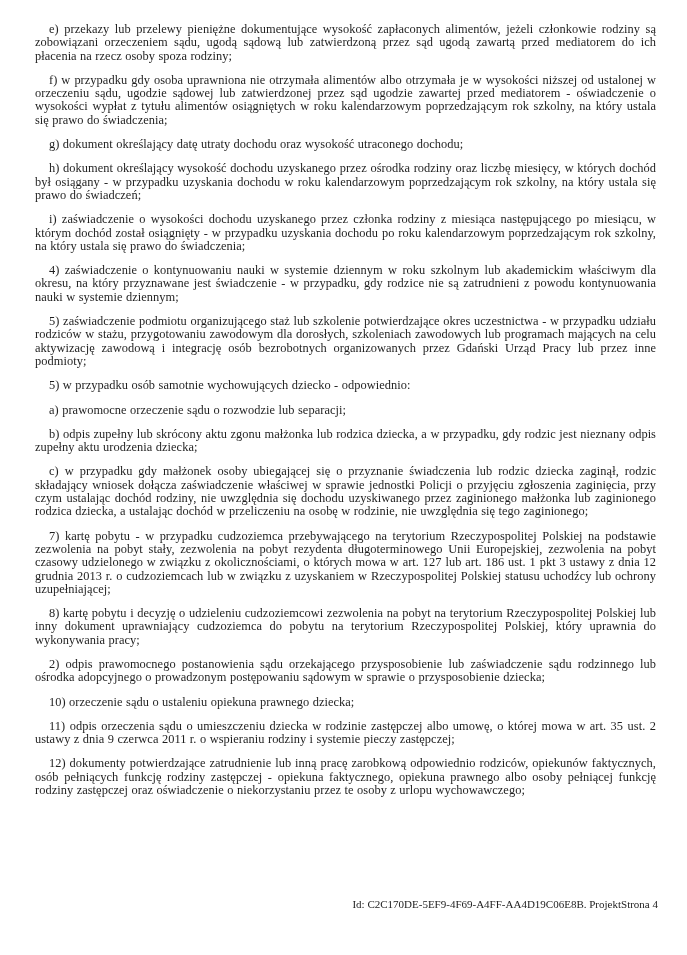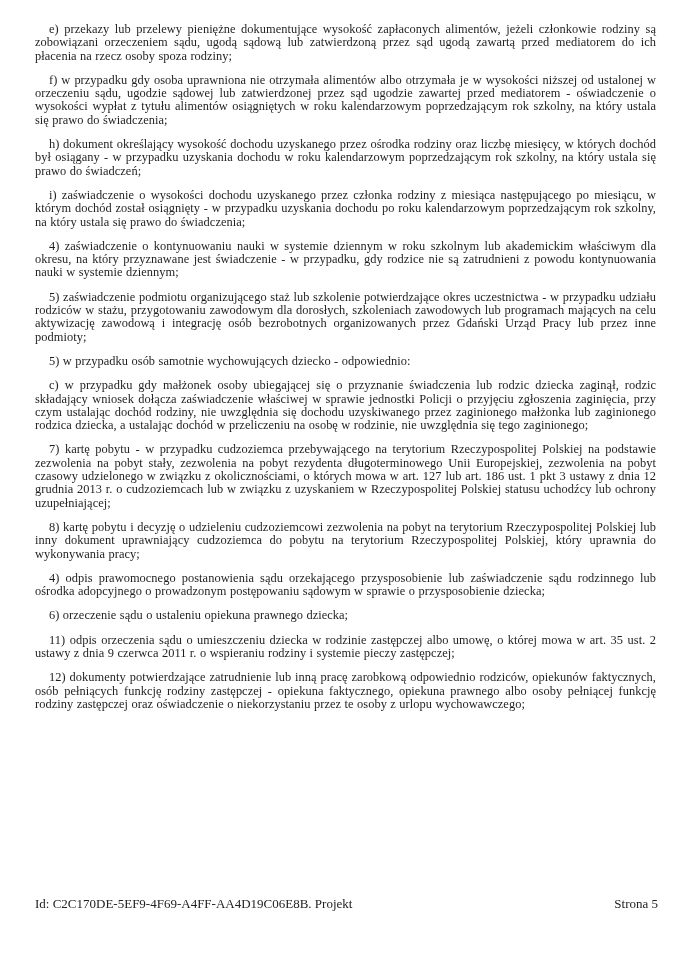--- a/index.html
+++ b/index.html
@@ -30,47 +30,50 @@
     text-indent: 14px;
     letter-spacing: 0.05px;
     word-spacing: 0.3px;
   }
   .footer {
     position: absolute;
     left: 35px;
     right: 29px;
     top: 898px;
     display: flex;
-    justify-content: space-between;
+    justify-content: flex-end;
     align-items: baseline;
-    font-size: 13px;
+    font-size: 11px;
     line-height: 12px;
     color: #222222;
   }
   .footer .footer-left  { text-align: left; }
   .footer .footer-right { text-align: right; }
 </style>
 </head>
 <body>
 
 <div class="page">
   <div class="content">
     <p>e) przekazy lub przelewy pieniężne dokumentujące wysokość zapłaconych alimentów, jeżeli członkowie rodziny są zobowiązani orzeczeniem sądu, ugodą sądową lub zatwierdzoną przez sąd ugodą zawartą przed mediatorem do ich płacenia na rzecz osoby spoza rodziny;</p>
     <p>f) w przypadku gdy osoba uprawniona nie otrzymała alimentów albo otrzymała je w wysokości niższej od ustalonej w orzeczeniu sądu, ugodzie sądowej lub zatwierdzonej przez sąd ugodzie zawartej przed mediatorem - oświadczenie o wysokości wypłat z tytułu alimentów osiągniętych w roku kalendarzowym poprzedzającym rok szkolny, na który ustala się prawo do świadczenia;</p>
+    <p>g) dokument określający datę utraty dochodu oraz wysokość utraconego dochodu;</p>
     <p>h) dokument określający wysokość dochodu uzyskanego przez ośrodka rodziny oraz liczbę miesięcy, w których dochód był osiągany - w przypadku uzyskania dochodu w roku kalendarzowym poprzedzającym rok szkolny, na który ustala się prawo do świadczeń;</p>
     <p>i) zaświadczenie o wysokości dochodu uzyskanego przez członka rodziny z miesiąca następującego po miesiącu, w którym dochód został osiągnięty - w przypadku uzyskania dochodu po roku kalendarzowym poprzedzającym rok szkolny, na który ustala się prawo do świadczenia;</p>
     <p>4) zaświadczenie o kontynuowaniu nauki w systemie dziennym w roku szkolnym lub akademickim właściwym dla okresu, na który przyznawane jest świadczenie - w przypadku, gdy rodzice nie są zatrudnieni z powodu kontynuowania nauki w systemie dziennym;</p>
     <p>5) zaświadczenie podmiotu organizującego staż lub szkolenie potwierdzające okres uczestnictwa - w przypadku udziału rodziców w stażu, przygotowaniu zawodowym dla dorosłych, szkoleniach zawodowych lub programach mających na celu aktywizację zawodową i integrację osób bezrobotnych organizowanych przez Gdański Urząd Pracy lub przez inne podmioty;</p>
     <p>5) w przypadku osób samotnie wychowujących dziecko - odpowiednio:</p>
+    <p>a) prawomocne orzeczenie sądu o rozwodzie lub separacji;</p>
+    <p>b) odpis zupełny lub skrócony aktu zgonu małżonka lub rodzica dziecka, a w przypadku, gdy rodzic jest nieznany odpis zupełny aktu urodzenia dziecka;</p>
     <p>c) w przypadku gdy małżonek osoby ubiegającej się o przyznanie świadczenia lub rodzic dziecka zaginął, rodzic składający wniosek dołącza zaświadczenie właściwej w sprawie jednostki Policji o przyjęciu zgłoszenia zaginięcia, przy czym ustalając dochód rodziny, nie uwzględnia się dochodu uzyskiwanego przez zaginionego małżonka lub zaginionego rodzica dziecka, a ustalając dochód w przeliczeniu na osobę w rodzinie, nie uwzględnia się tego zaginionego;</p>
     <p>7) kartę pobytu - w przypadku cudzoziemca przebywającego na terytorium Rzeczypospolitej Polskiej na podstawie zezwolenia na pobyt stały, zezwolenia na pobyt rezydenta długoterminowego Unii Europejskiej, zezwolenia na pobyt czasowy udzielonego w związku z okolicznościami, o których mowa w art. 127 lub art. 186 ust. 1 pkt 3 ustawy z dnia 12 grudnia 2013 r. o cudzoziemcach lub w związku z uzyskaniem w Rzeczypospolitej Polskiej statusu uchodźcy lub ochrony uzupełniającej;</p>
     <p>8) kartę pobytu i decyzję o udzieleniu cudzoziemcowi zezwolenia na pobyt na terytorium Rzeczypospolitej Polskiej lub inny dokument uprawniający cudzoziemca do pobytu na terytorium Rzeczypospolitej Polskiej, który uprawnia do wykonywania pracy;</p>
-    <p>4) odpis prawomocnego postanowienia sądu orzekającego przysposobienie lub zaświadczenie sądu rodzinnego lub ośrodka adopcyjnego o prowadzonym postępowaniu sądowym w sprawie o przysposobienie dziecka;</p>
-    <p>6) orzeczenie sądu o ustaleniu opiekuna prawnego dziecka;</p>
+    <p>2) odpis prawomocnego postanowienia sądu orzekającego przysposobienie lub zaświadczenie sądu rodzinnego lub ośrodka adopcyjnego o prowadzonym postępowaniu sądowym w sprawie o przysposobienie dziecka;</p>
+    <p>10) orzeczenie sądu o ustaleniu opiekuna prawnego dziecka;</p>
     <p>11) odpis orzeczenia sądu o umieszczeniu dziecka w rodzinie zastępczej albo umowę, o której mowa w art. 35 ust. 2 ustawy z dnia 9 czerwca 2011 r. o wspieraniu rodziny i systemie pieczy zastępczej;</p>
     <p>12) dokumenty potwierdzające zatrudnienie lub inną pracę zarobkową odpowiednio rodziców, opiekunów faktycznych, osób pełniących funkcję rodziny zastępczej - opiekuna faktycznego, opiekuna prawnego albo osoby pełniącej funkcję rodziny zastępczej oraz oświadczenie o niekorzystaniu przez te osoby z urlopu wychowawczego;</p>
   </div>
 
   <div class="footer">
     <span class="footer-left">Id: C2C170DE-5EF9-4F69-A4FF-AA4D19C06E8B. Projekt</span>
-    <span class="footer-right">Strona 5</span>
+    <span class="footer-right">Strona 4</span>
   </div>
 </div>
 
 </body></html>

